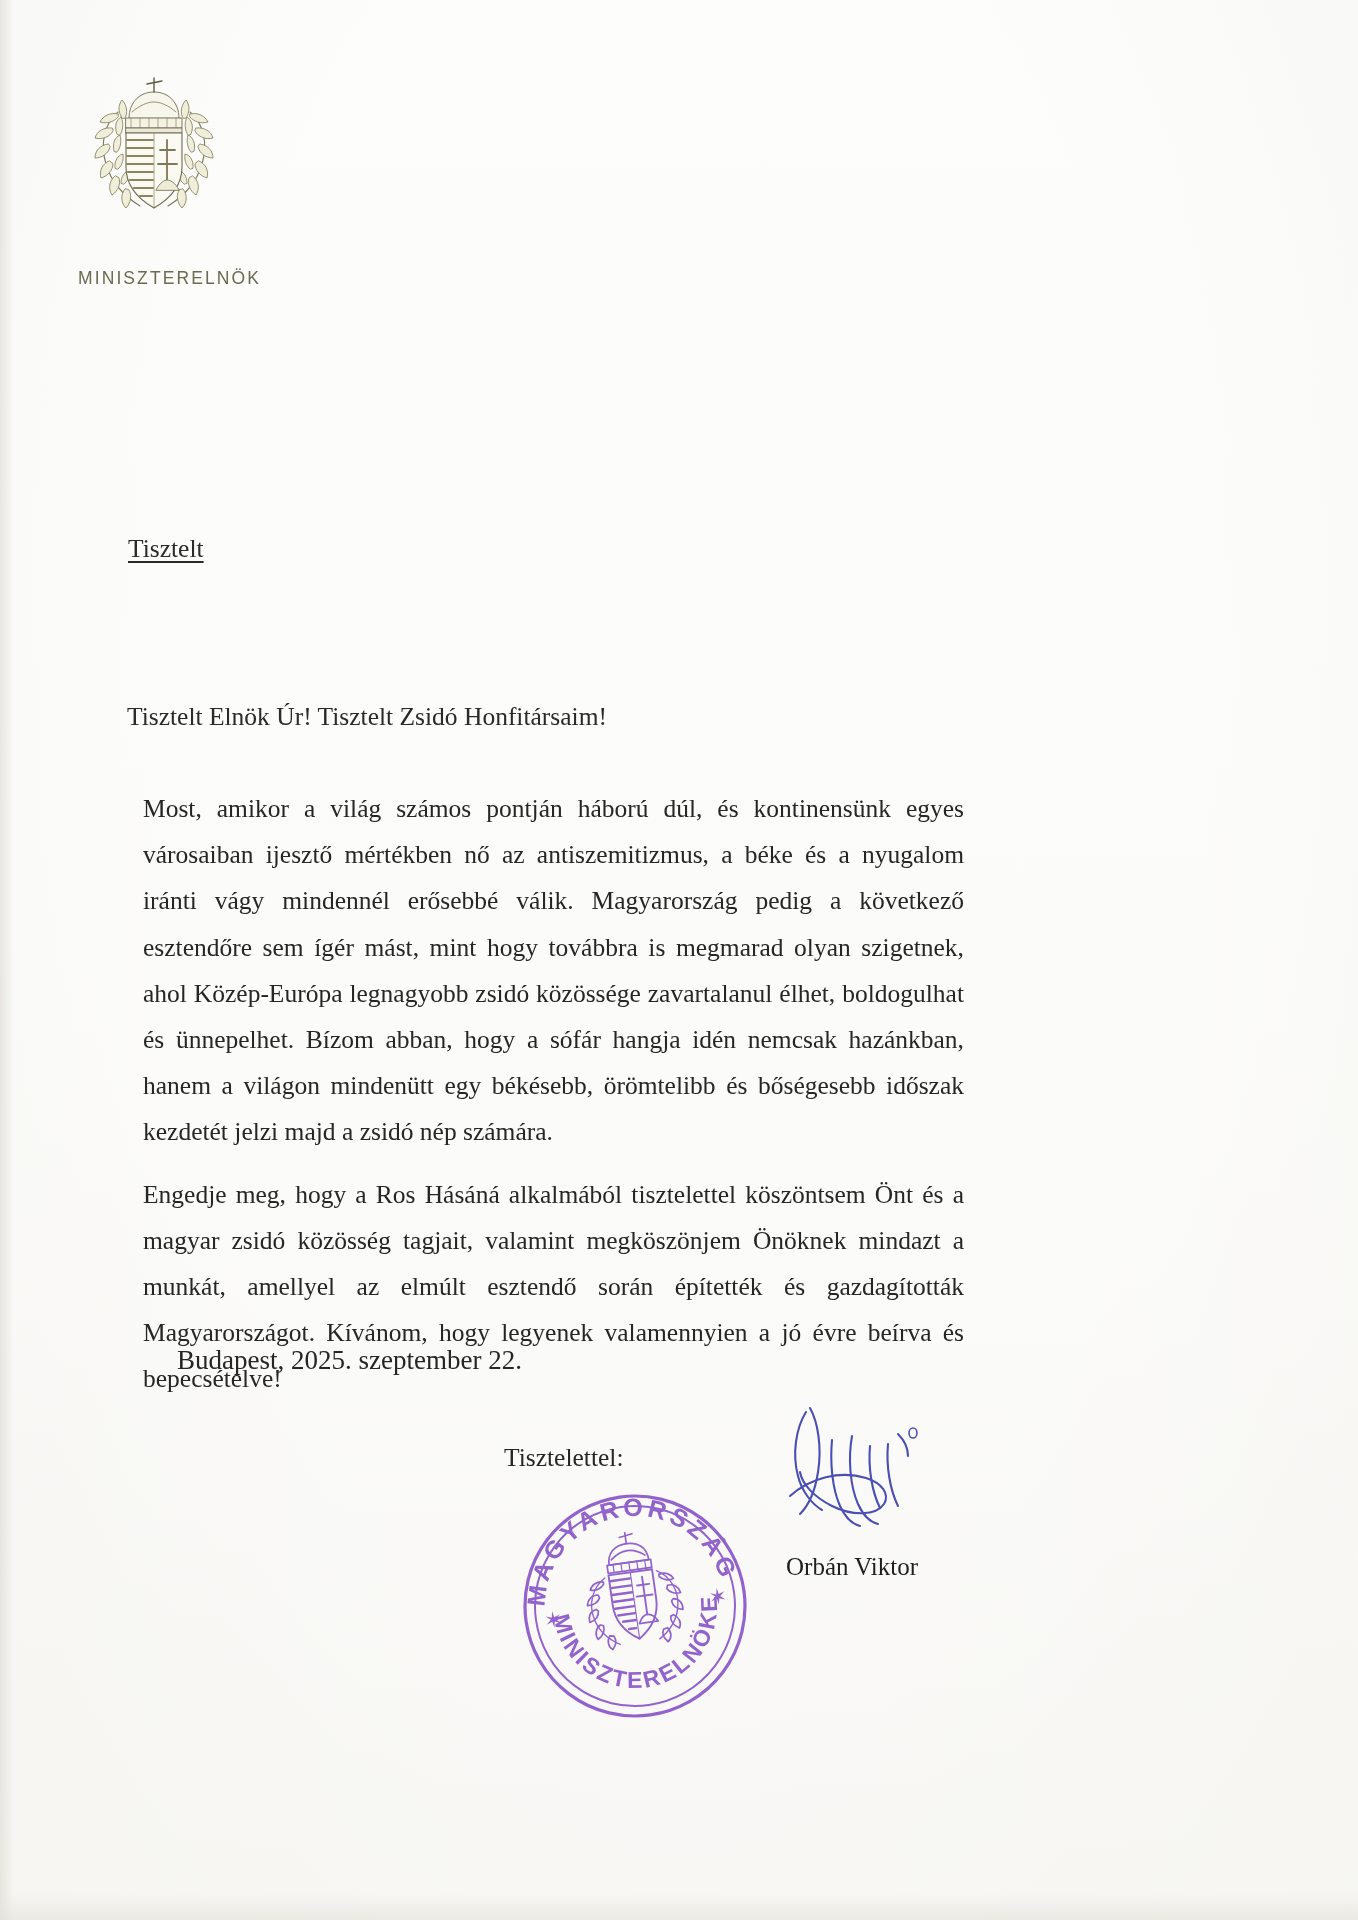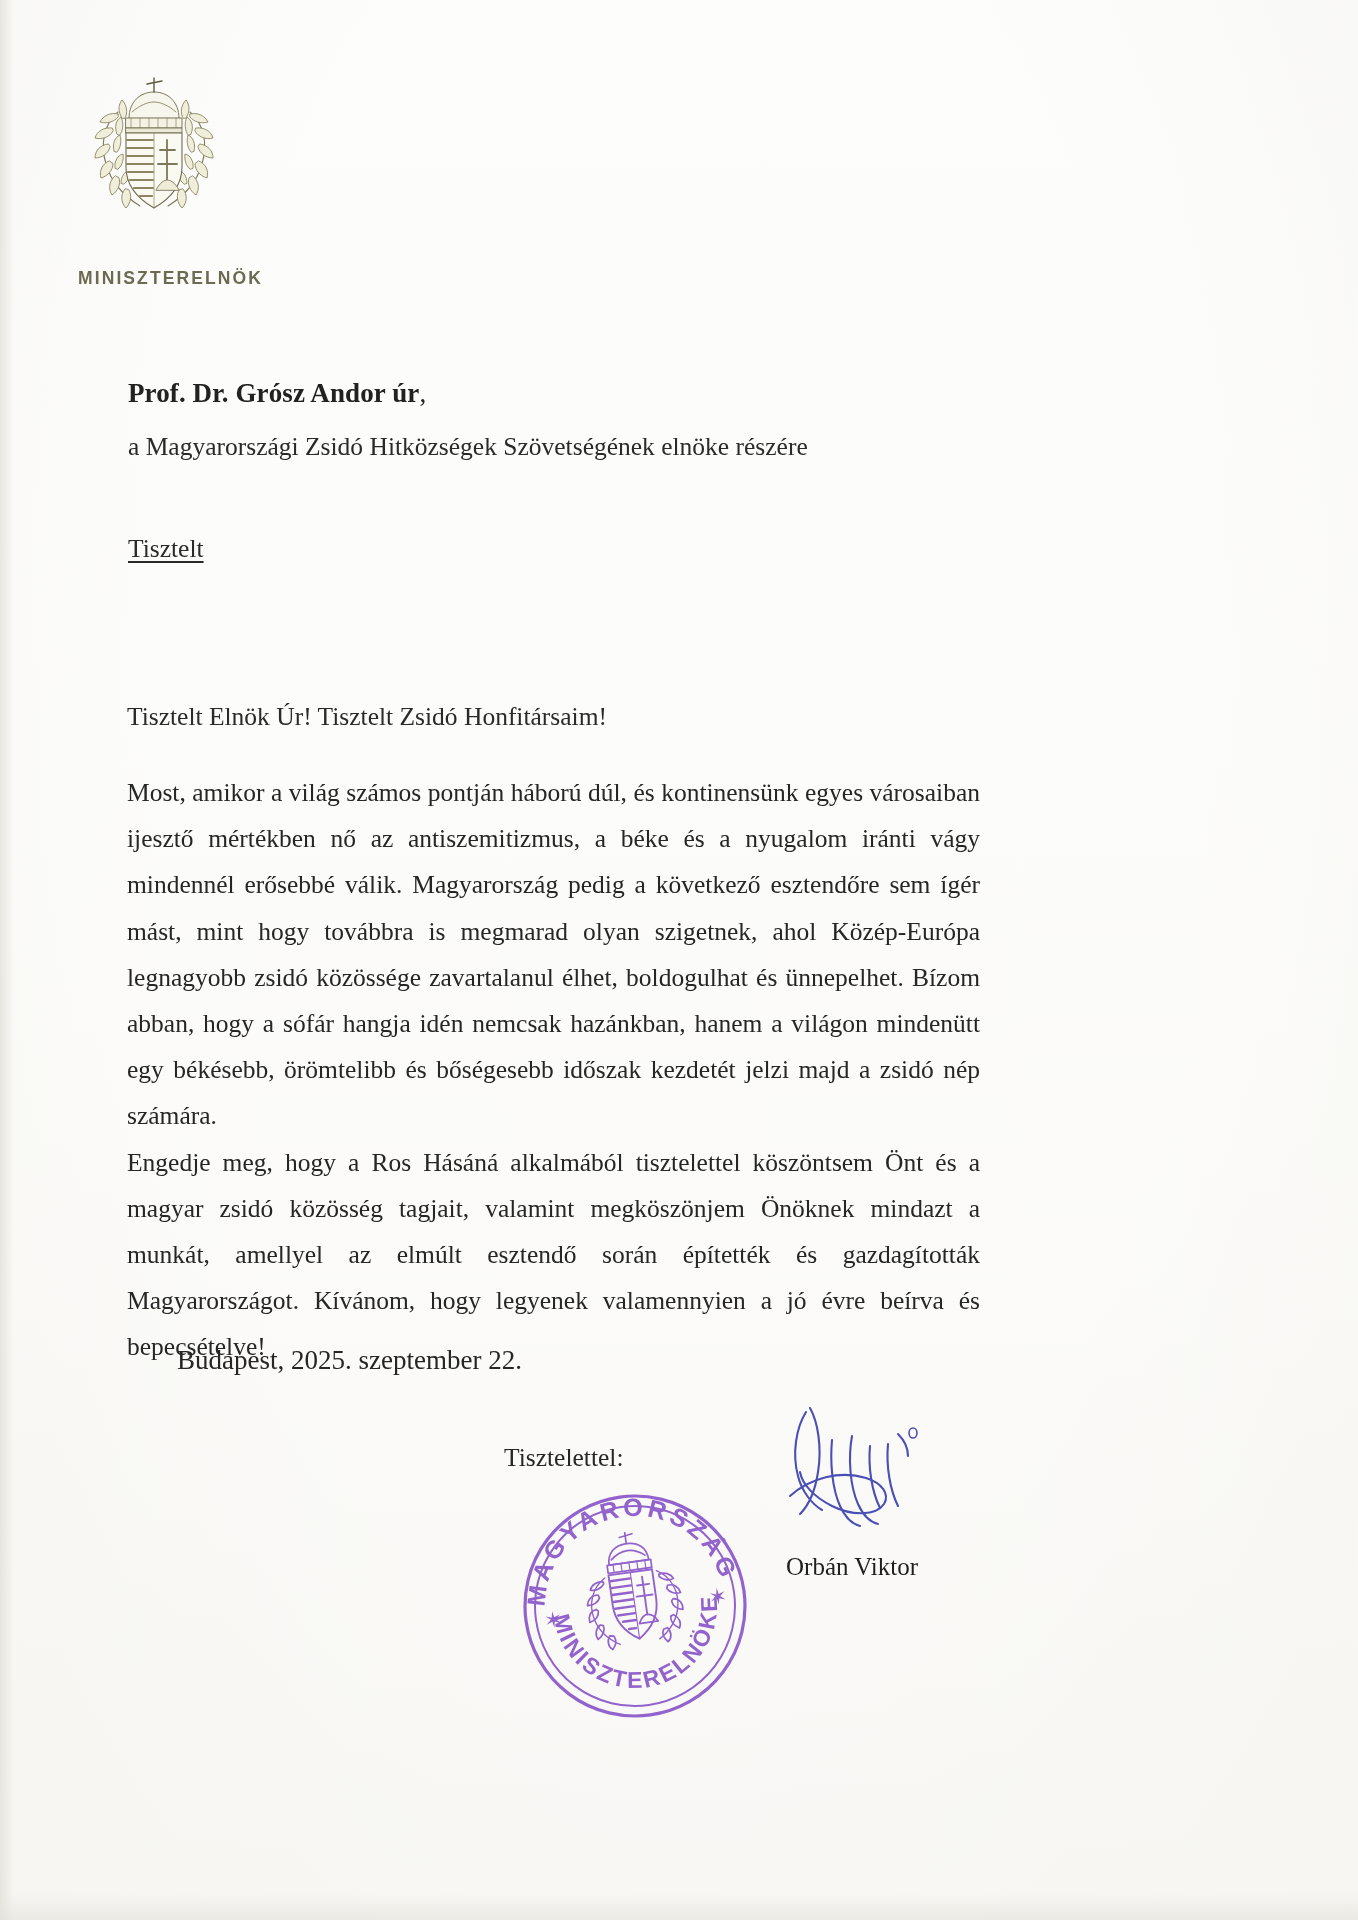--- a/index.html
+++ b/index.html
@@ -51,21 +51,21 @@
   .crest svg { width: 100%; height: 100%; display: block; }
 
   .ministerial-title {
     position: absolute;
     left: 78px;
     top: 268px;
     font-family: "Liberation Sans", sans-serif;
     font-size: 17.5px;
     letter-spacing: 2.1px;
     color: #6d6a52;
-    font-weight: 700;
+    font-weight: 400;
     white-space: nowrap;
   }
 
   
   .addressee {
     position: absolute;
     left: 128px;
     top: 377px;
     width: 880px;
   }
@@ -109,21 +109,21 @@
     left: 127px;
     top: 770px;
     width: 853px;
   }
   .para {
     font-size: 25.5px;
     line-height: 46.2px;
     text-align: justify;
     text-justify: inter-word;
     color: #262626;
-    margin: 0;
+    margin: 16px;
   }
   .para + .para {
     margin-top: 0px;
   }
   .date-line {
     position: absolute;
     left: 141px;
     top: 1345px;
     font-size: 27px;
     color: #262626;
@@ -227,24 +227,20 @@
         <path d="M79 68 L79 112" stroke="#7d7857" stroke-width="1.8"></path>
         <path d="M72 78 L87 78" stroke="#7d7857" stroke-width="1.8"></path>
         <path d="M70 92 L89 92" stroke="#7d7857" stroke-width="1.8"></path>
         <path d="M68 118 C72 110 77 108 79 108 C82 108 87 110 91 118 Z" fill="#eeecd9" stroke="#7d7857"></path>
       </g>
     </svg>
   </div>
 
   <div class="ministerial-title">MINISZTERELNÖK</div>
 
-  <div class="addressee">
-    <div class="addressee-name"><span>Prof. Dr. Grósz Andor úr</span><span class="comma">,</span></div>
-    <div class="addressee-org">a Magyarországi Zsidó Hitközségek Szövetségének elnöke részére</div>
-  </div>
 
   <div class="addressee-city">Tisztelt</div>
 
   <div class="salutation">Tisztelt Elnök Úr! Tisztelt Zsidó Honfitársaim!</div>
 
   <div class="body-block">
     <p class="para">Most, amikor a világ számos pontján háború dúl, és kontinensünk egyes városaiban ijesztő mértékben nő az antiszemitizmus, a béke és a nyugalom iránti vágy mindennél erősebbé válik. Magyarország pedig a következő esztendőre sem ígér mást, mint hogy továbbra is megmarad olyan szigetnek, ahol Közép-Európa legnagyobb zsidó közössége zavartalanul élhet, boldogulhat és ünnepelhet. Bízom abban, hogy a sófár hangja idén nemcsak hazánkban, hanem a világon mindenütt egy békésebb, örömtelibb és bőségesebb időszak kezdetét jelzi majd a zsidó nép számára.</p>
     <p class="para">Engedje meg, hogy a Ros Hásáná alkalmából tisztelettel köszöntsem Önt és a magyar zsidó közösség tagjait, valamint megköszönjem Önöknek mindazt a munkát, amellyel az elmúlt esztendő során építették és gazdagították Magyarországot. Kívánom, hogy legyenek valamennyien a jó évre beírva és bepecsételve!</p>
   </div>
 

